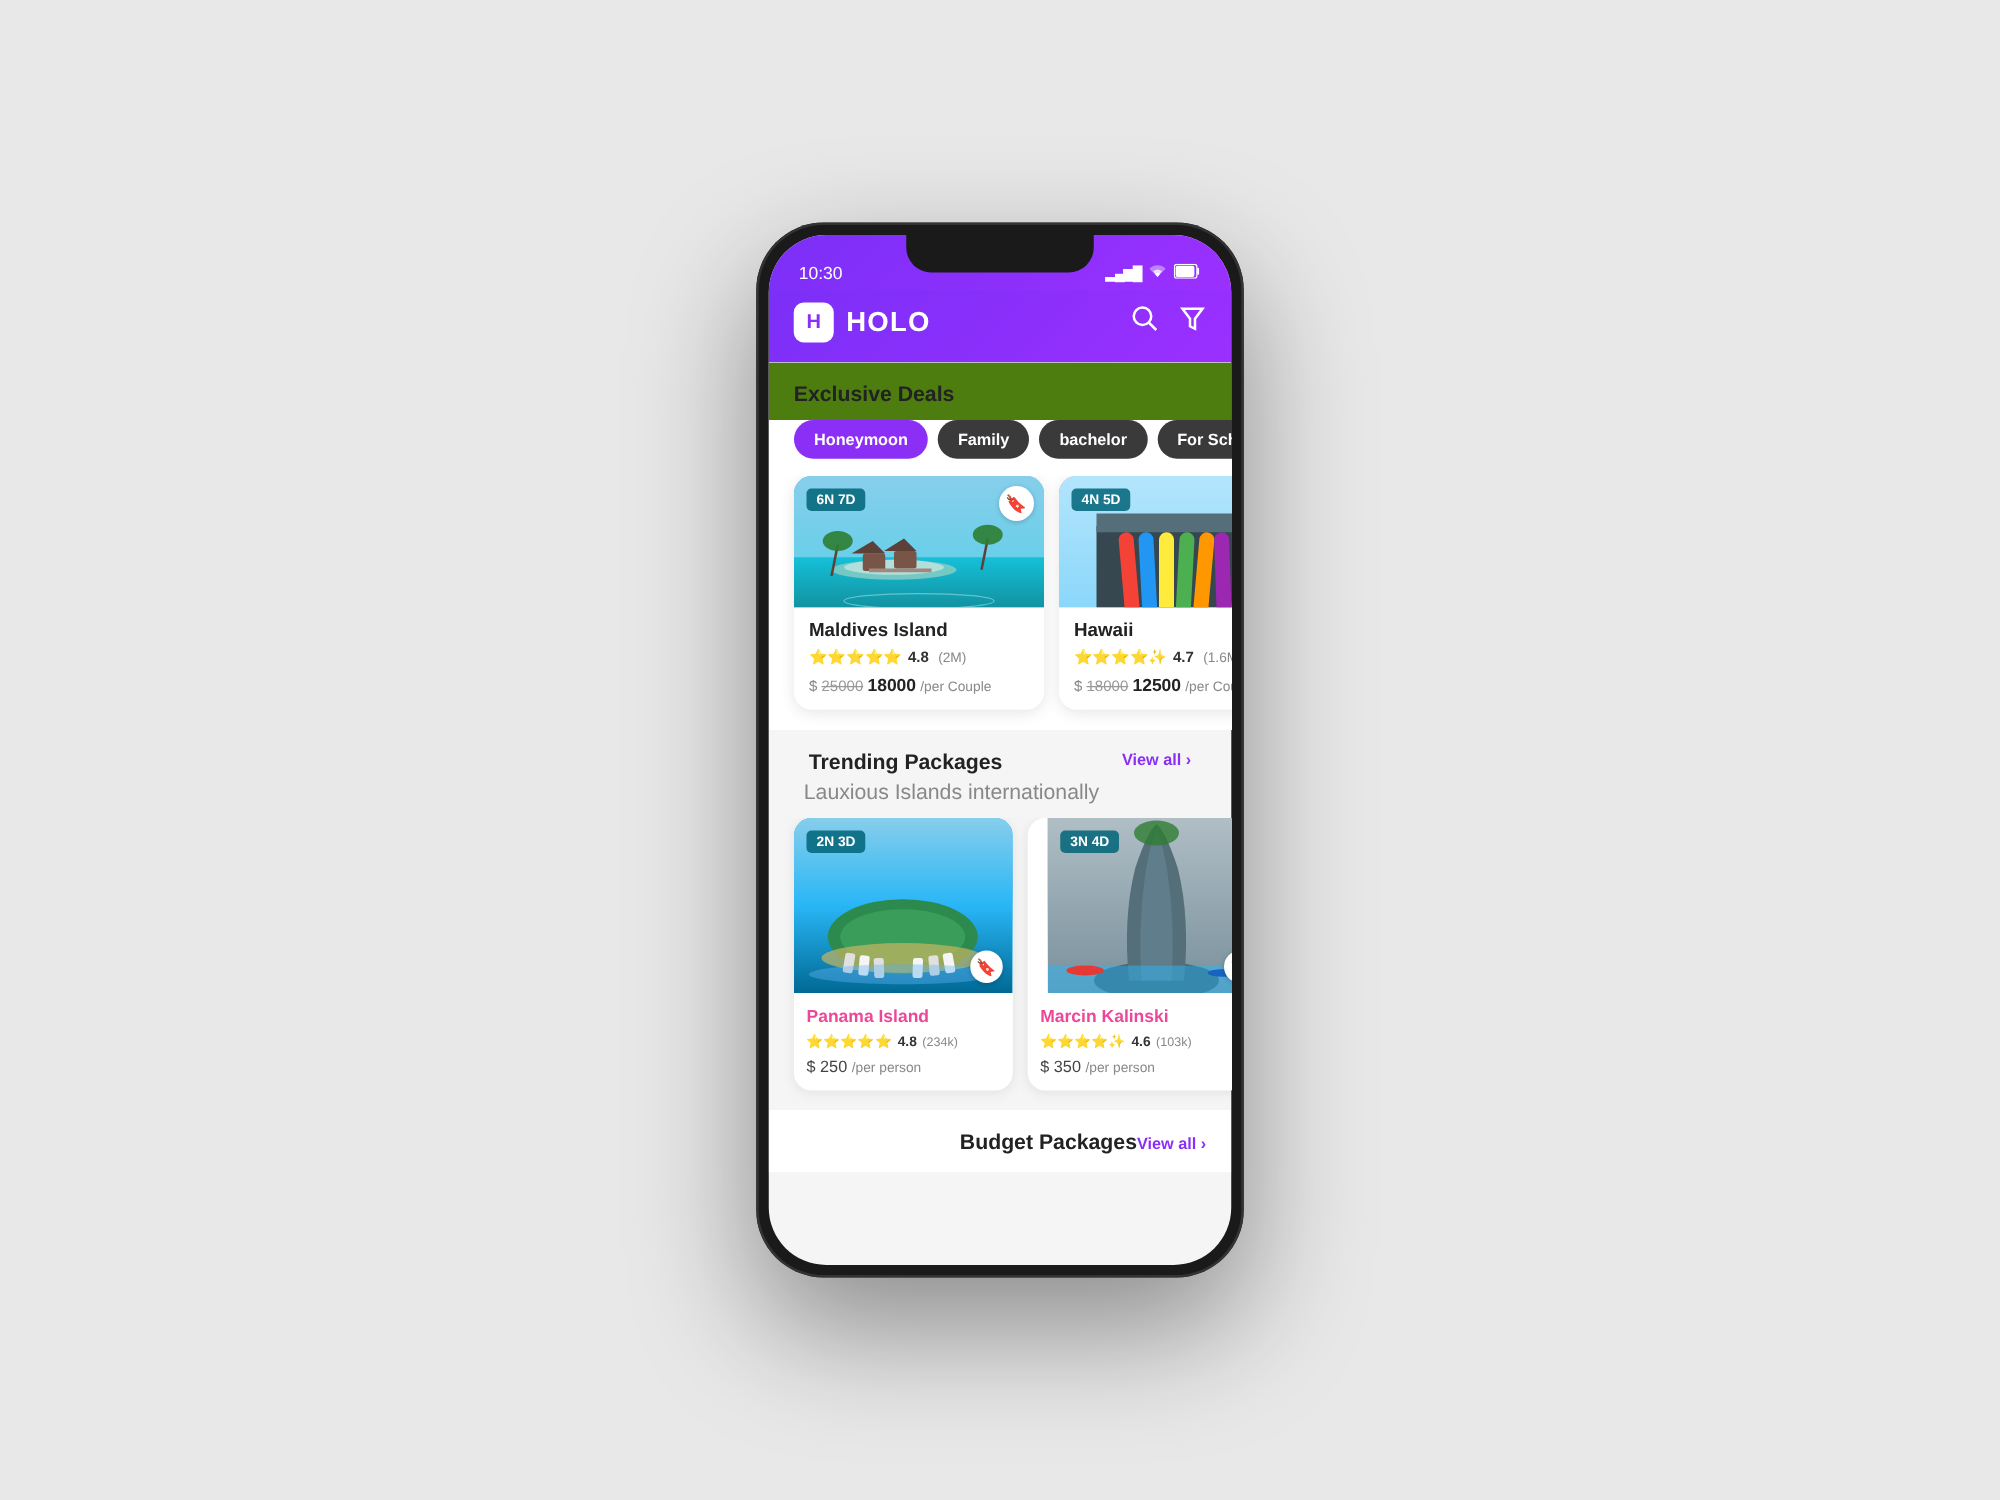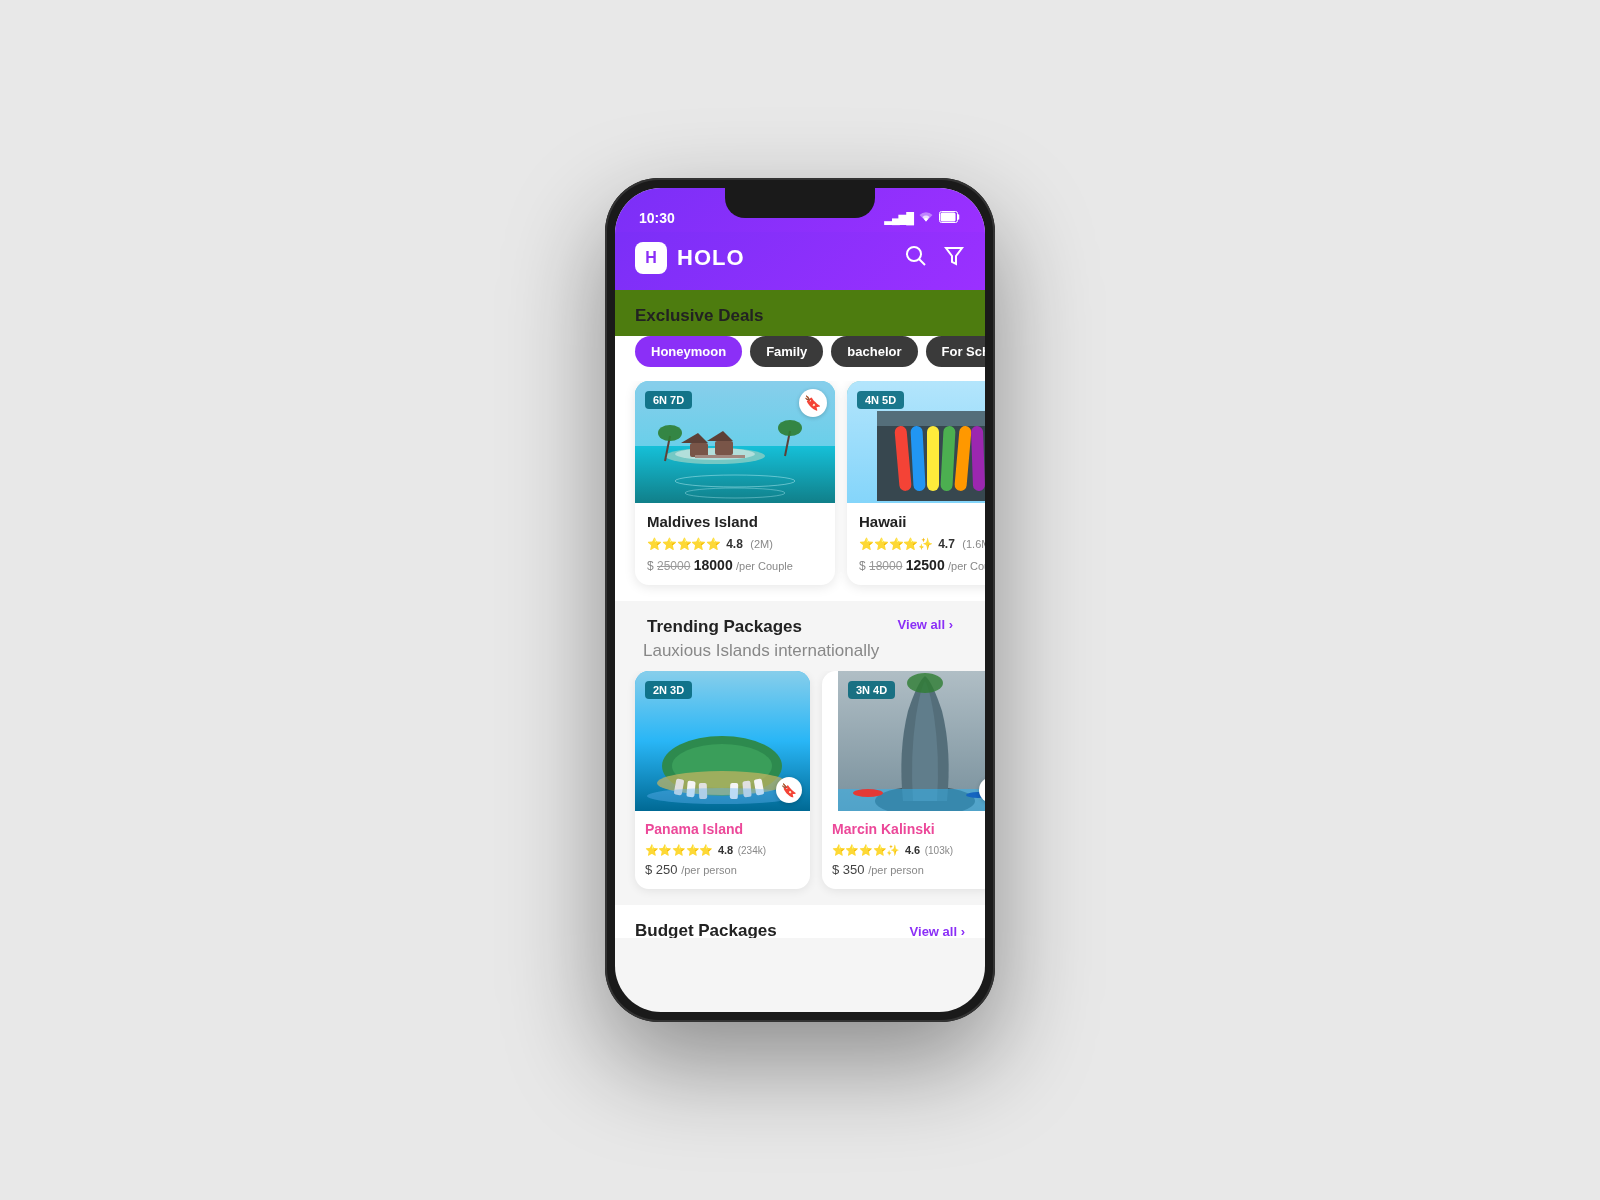--- a/index.html
+++ b/index.html
@@ -47,21 +47,21 @@
       display: flex;
       align-items: flex-end;
       justify-content: space-between;
       padding: 0 24px 6px;
       color: white;
       font-size: 13px;
       font-weight: 600;
       position: relative;
       z-index: 10;
     }
-    .status-time { font-size: 14px; font-weight: 700; }
+    .status-time { font-size: 14px; font-weight: 400; }
     .status-icons { display: flex; align-items: center; gap: 5px; }
     
     .header {
       background: linear-gradient(135deg, #7b2ff7, #9b30ff);
       padding: 10px 20px 16px;
       display: flex;
       align-items: center;
       justify-content: space-between;
     }
     .logo-area { display: flex; align-items: center; gap: 10px; }
@@ -123,21 +123,21 @@
       min-width: 200px;
       background: white;
       border-radius: 14px;
       box-shadow: 0 2px 12px rgba(0,0,0,0.1);
       overflow: hidden;
       position: relative;
       flex-shrink: 0;
     }
     .deal-img-bg {
       width: 100%;
-      height: 122px;
+      height: 105px;
       border-radius: 0;
       position: relative;
       overflow: hidden;
     }
     .deal-badge {
       position: absolute;
       top: 10px;
       left: 10px;
       background: rgba(0,100,120,0.85);
       color: white;
@@ -219,21 +219,21 @@
       display: flex; align-items: center; justify-content: center;
       font-size: 13px;
       cursor: pointer;
       box-shadow: 0 1px 4px rgba(0,0,0,0.2);
     }
     .trend-info { padding: 10px 10px 12px; }
     .trend-name { font-size: 14px; font-weight: 700; color: #ec4899; margin-bottom: 3px; }
     .trend-price { font-size: 13px; color: #444; margin-top: 4px; }
     
     .budget-section { background: white; padding: 16px 20px 10px; }
-    .budget-header { display: flex; justify-content: space-between; align-items: center; margin-bottom: 4px; gap: 36px; }
+    .budget-header { display: flex; justify-content: flex-end; align-items: center; margin-bottom: 4px; }
     
     .bottom-nav {
       position: absolute;
       bottom: 0; left: 0; right: 0;
       height: 66px;
       background: white;
       border-top: 1px solid #eee;
       display: flex;
       align-items: center;
       justify-content: space-around;

